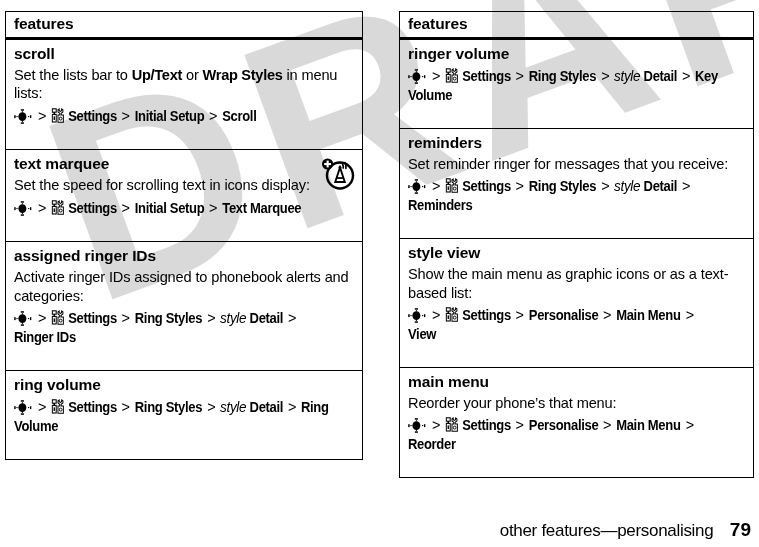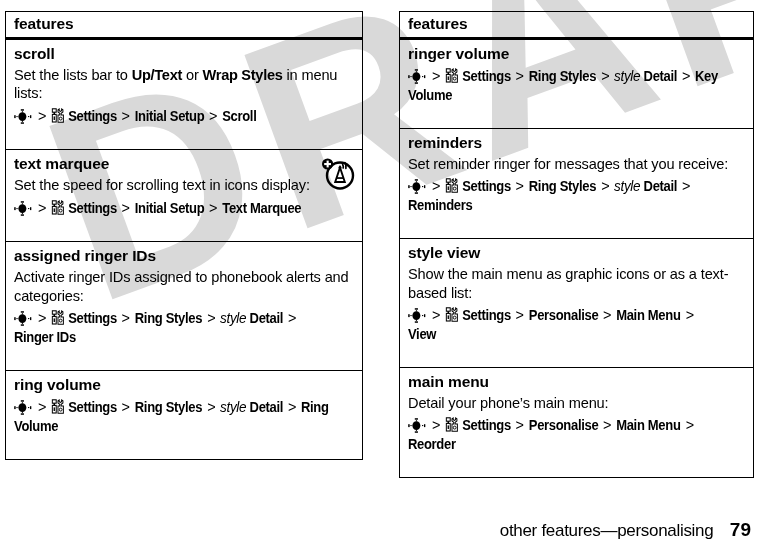--- a/index.html
+++ b/index.html
@@ -383,21 +383,21 @@
                     <rect x="1.2" y="6.4" width="4.2" height="7.6" fill="none" stroke="#000" stroke-width="1.1"></rect>
                     <rect x="2.6" y="8.4" width="1.4" height="3.6" fill="#000"></rect>
                     <path d="M8.6 1.0 L8.6 2.6 L9.9 3.4 L11.2 2.6 L11.2 1.0 L12.6 1.9 L12.6 4.0 L10.7 5.2 L10.7 7.0 L13.1 7.0 L13.1 14.2 L7.3 14.2 L7.3 7.0 L9.2 7.0 L9.2 5.2 L7.3 4.0 L7.3 1.9 Z" fill="none" stroke="#000" stroke-width="1.05"></path>
                     <circle cx="10.2" cy="10.6" r="1.5" fill="none" stroke="#000" stroke-width="1.0"></circle>
                   </svg></span><span class="lbl">Settings</span> <span class="sep">&gt;</span> <span class="lbl">Personalise</span> <span class="sep">&gt;</span> <span class="lbl">Main Menu</span> <span class="sep">&gt;</span> <span class="lbl">View</span> </div>
             </td>
           </tr>
           <tr>
             <td class="cell">
               <div class="feat-title">main menu</div>
-              <div class="feat-desc"><span>Detail your phone’s main menu:</span></div>
+              <div class="feat-desc"><span>Reorder your phone’s that menu:</span></div>
               <div class="feat-path"><span class="navkey-icon"><svg width="19" height="15" viewBox="0 0 19 15">
                     <circle cx="9" cy="7.6" r="4.3" fill="#000"></circle>
                     <rect x="7.3" y="0.2" width="3.4" height="1.5" fill="#000"></rect>
                     <rect x="7.3" y="13.3" width="3.4" height="1.5" fill="#000"></rect>
                     <rect x="0.2" y="6.2" width="1.6" height="2.9" fill="#000"></rect>
                     <rect x="17.2" y="6.2" width="1.6" height="2.9" fill="#000"></rect>
                     <rect x="8.5" y="2.2" width="1.1" height="1.3" fill="#000"></rect>
                     <rect x="8.5" y="11.6" width="1.1" height="1.3" fill="#000"></rect>
                     <rect x="2.6" y="7.0" width="1.3" height="1.1" fill="#000"></rect>
                     <rect x="15.1" y="7.0" width="1.3" height="1.1" fill="#000"></rect>

